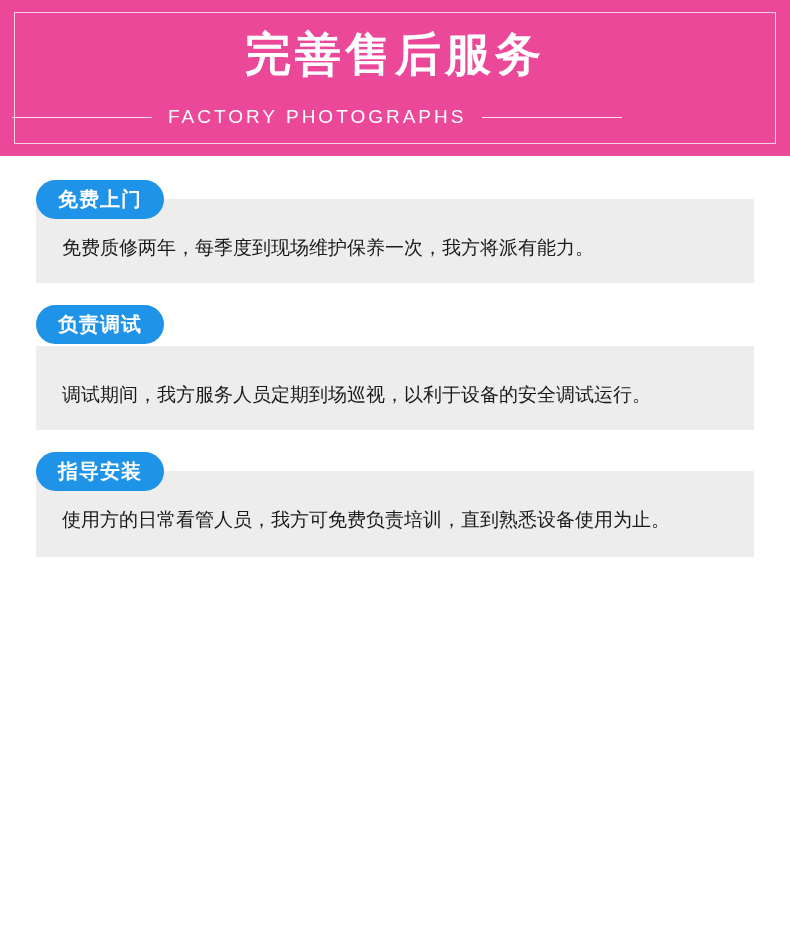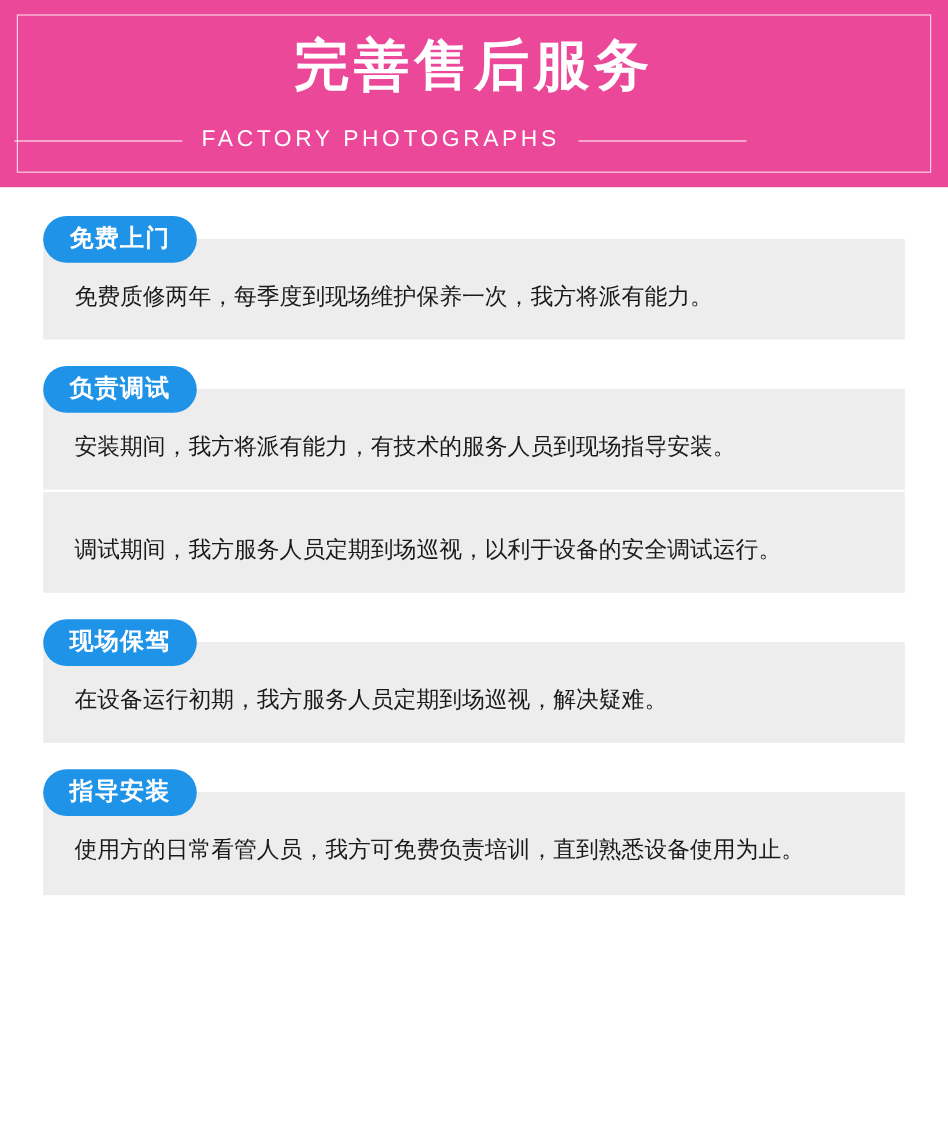--- a/index.html
+++ b/index.html
@@ -129,31 +129,26 @@
 
   <div class="content">
 
     <div class="item">
       <div class="tag">免费上门</div>
       <div class="desc">免费质修两年，每季度到现场维护保养一次，我方将派有能力。</div>
     </div>
 
     <div class="item">
       <div class="tag">负责调试</div>
-      <div class="desc">安装期间，我方将派有能力，有技术的服务人员到现场指导安装。</div>
     </div>
 
     <div class="item">
       <div class="desc">调试期间，我方服务人员定期到场巡视，以利于设备的安全调试运行。</div>
     </div>
 
-    <div class="item">
-      <div class="tag">现场保驾</div>
-      <div class="desc">在设备运行初期，我方服务人员定期到场巡视，解决疑难。</div>
-    </div>
 
     <div class="item">
       <div class="tag">指导安装</div>
       <div class="desc two-line">使用方的日常看管人员，我方可免费负责培训，直到熟悉设备使用为止。</div>
     </div>
 
   </div>
 </div>
 
 </body></html>

